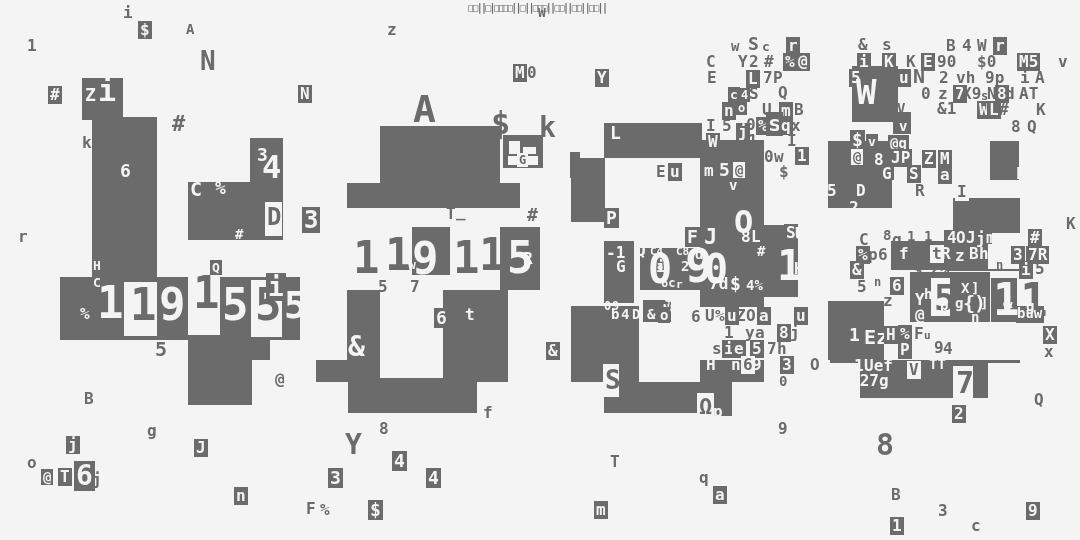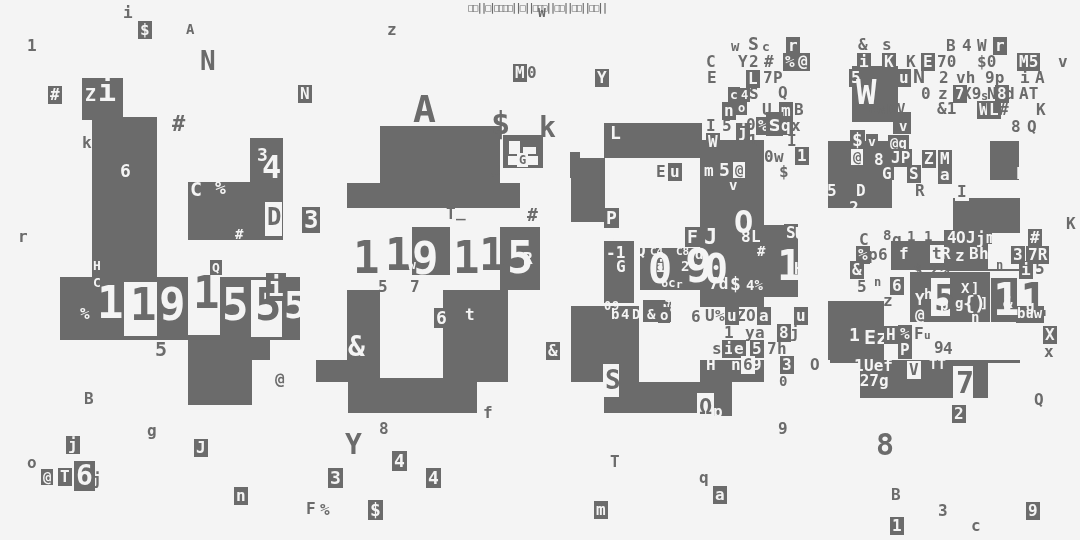--- a/index.html
+++ b/index.html
@@ -285,21 +285,21 @@
     <div class="g k" style="left: 858px; top: 37px; font-size: 16px;">&amp;</div>
     <div class="g k" style="left: 882px; top: 37px; font-size: 16px;">s</div>
     <div class="g k" style="left: 946px; top: 38px; font-size: 16px;">B</div>
     <div class="g k" style="left: 962px; top: 38px; font-size: 16px;">4</div>
     <div class="g k" style="left: 977px; top: 38px; font-size: 16px;">W</div>
     <div class="g v" style="left: 993px; top: 37px; font-size: 16px;">r</div>
     <div class="g v" style="left: 857px; top: 53px; font-size: 16px;">i</div>
     <div class="g v" style="left: 882px; top: 53px; font-size: 16px;">K</div>
     <div class="g k" style="left: 906px; top: 54px; font-size: 16px;">K</div>
     <div class="g v" style="left: 921px; top: 53px; font-size: 16px;">E</div>
-    <div class="g k" style="left: 937px; top: 54px; font-size: 16px;">70</div>
+    <div class="g k" style="left: 937px; top: 54px; font-size: 16px;">90</div>
     <div class="g k" style="left: 977px; top: 54px; font-size: 16px;">$0</div>
     <div class="g v" style="left: 1017px; top: 53px; font-size: 16px;">M5</div>
     <div class="g k" style="left: 1058px; top: 54px; font-size: 16px;">v</div>
     <div class="g v" style="left: 849px; top: 69px; font-size: 16px;">5</div>
     <div class="g v" style="left: 897px; top: 69px; font-size: 16px;">u</div>
     <div class="g k" style="left: 913px; top: 66px; font-size: 20px;">N</div>
     <div class="g k" style="left: 939px; top: 70px; font-size: 16px;">2</div>
     <div class="g k" style="left: 956px; top: 70px; font-size: 16px;">vh</div>
     <div class="g k" style="left: 985px; top: 70px; font-size: 16px;">9p</div>
     <div class="g k" style="left: 1020px; top: 70px; font-size: 16px;">i</div>

